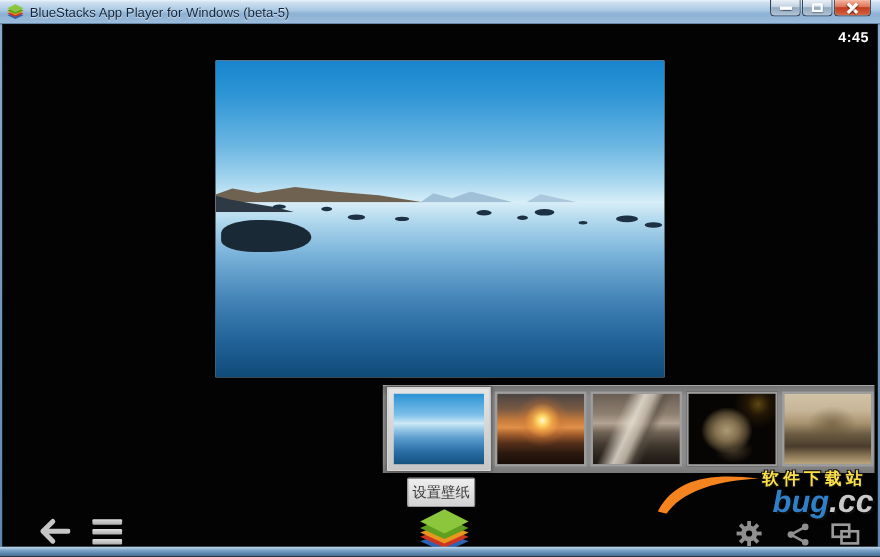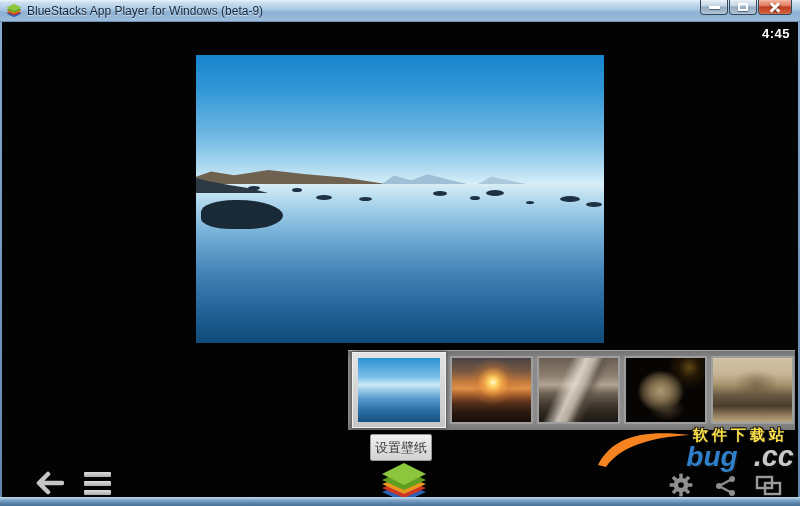--- a/index.html
+++ b/index.html
@@ -102,39 +102,39 @@
   .winsw-pos { left:752px; top:452px; }
 
   
   .watermark { position:absolute; right:4px; top:404px; width:200px; text-align:right; z-index:8; pointer-events:none; }
   .wm-tagline { font-size:15px; font-weight:bold; letter-spacing:4px; color:#fde047; padding-right:6px;
     text-shadow:1px 1px 0 #141414,-1px -1px 0 #141414,1px -1px 0 #141414,-1px 1px 0 #141414,2px 2px 3px rgba(0,0,0,.9); }
   .wm-logo { position:relative; display:flex; justify-content:flex-end; align-items:baseline; margin-top:-3px;
     font-style:italic; font-weight:bold; line-height:1; }
   .wm-logo .uc  { font-size:39px; color:#f5831f; text-shadow:2px 2px 0 rgba(15,15,15,.85),3px 3px 4px rgba(0,0,0,.7); }
   .wm-logo .bug { font-size:28px; color:#2f80c8; text-shadow:2px 2px 0 rgba(15,15,15,.85),3px 3px 4px rgba(0,0,0,.7); }
-  .wm-logo .cc  { font-size:29px; color:#c9c9c9; text-shadow:2px 2px 0 rgba(15,15,15,.85),3px 3px 4px rgba(0,0,0,.7);margin-left:16px; }
+  .wm-logo .cc  { font-size:29px; color:#c9c9c9; text-shadow:2px 2px 0 rgba(15,15,15,.85),3px 3px 4px rgba(0,0,0,.7); }
   .swoosh { position:absolute; left:-2px; top:-15px; }
 </style>
 </head>
 <body>
 
 <div class="window">
 
   <div class="titlebar">
     <span class="titlebar-icon">
       <svg width="16" height="15" viewBox="0 0 48 44">
         <path d="M24 24 L46 32 L24 42 L2 32 Z" fill="#2d63b4"></path>
         <path d="M24 19 L46 27 L24 37 L2 27 Z" fill="#cd3424"></path>
         <path d="M24 14 L46 22 L24 32 L2 22 Z" fill="#e8971e"></path>
         <path d="M24 9 L46 19 L24 29 L2 19 Z" fill="#5f9e1e"></path>
         <path d="M24 2 L46 13 L24 24 L2 13 Z" fill="#8cc63c"></path>
       </svg>
     </span>
-    <span class="title-text">BlueStacks App Player for Windows (beta-9)</span>
+    <span class="title-text">BlueStacks App Player for Windows (beta-5)</span>
     <div class="win-controls">
       <div class="wbtn">
           <span class="glyph-min"></span>
         </div>
       <div class="wbtn">
           <span class="glyph-max"></span>
         </div>
       <div class="wbtn close">
           <span class="glyph-x1"></span>
           <span class="glyph-x2"></span>

